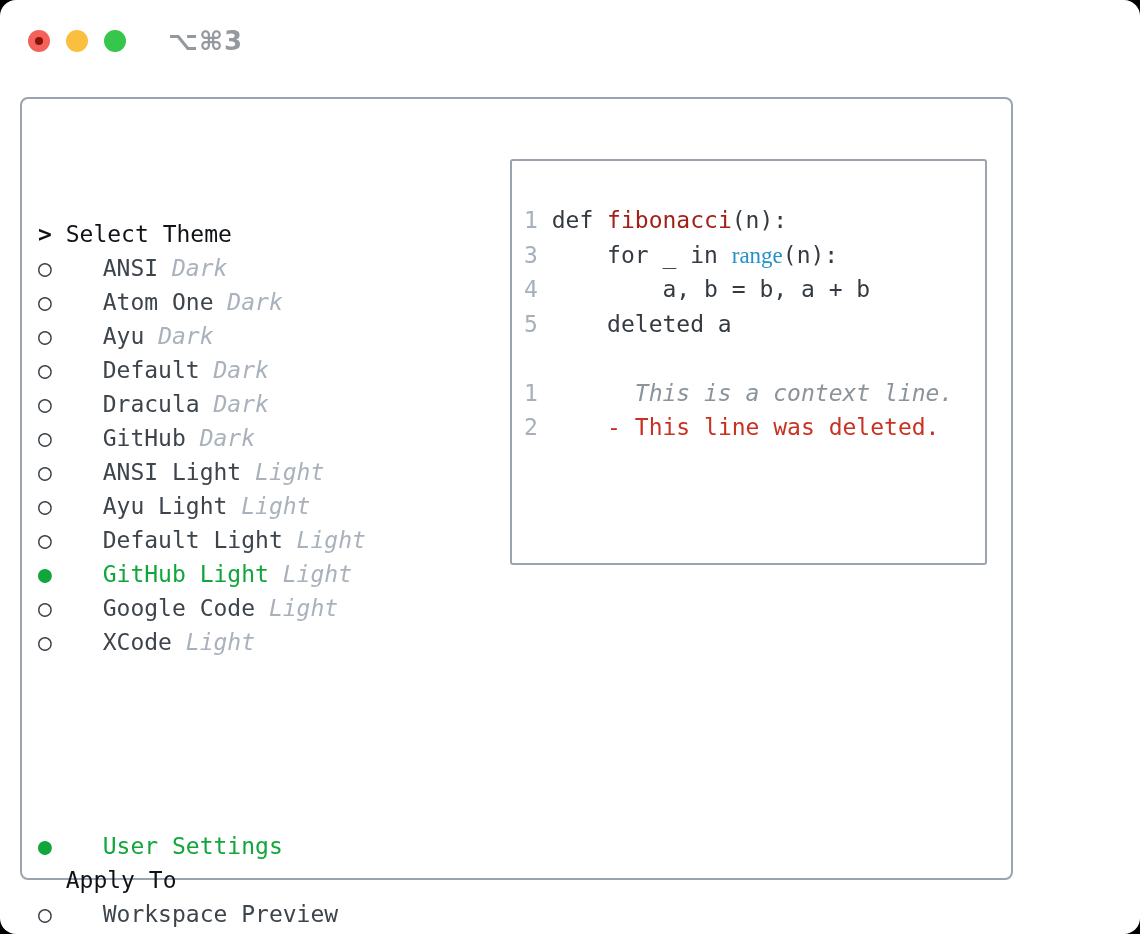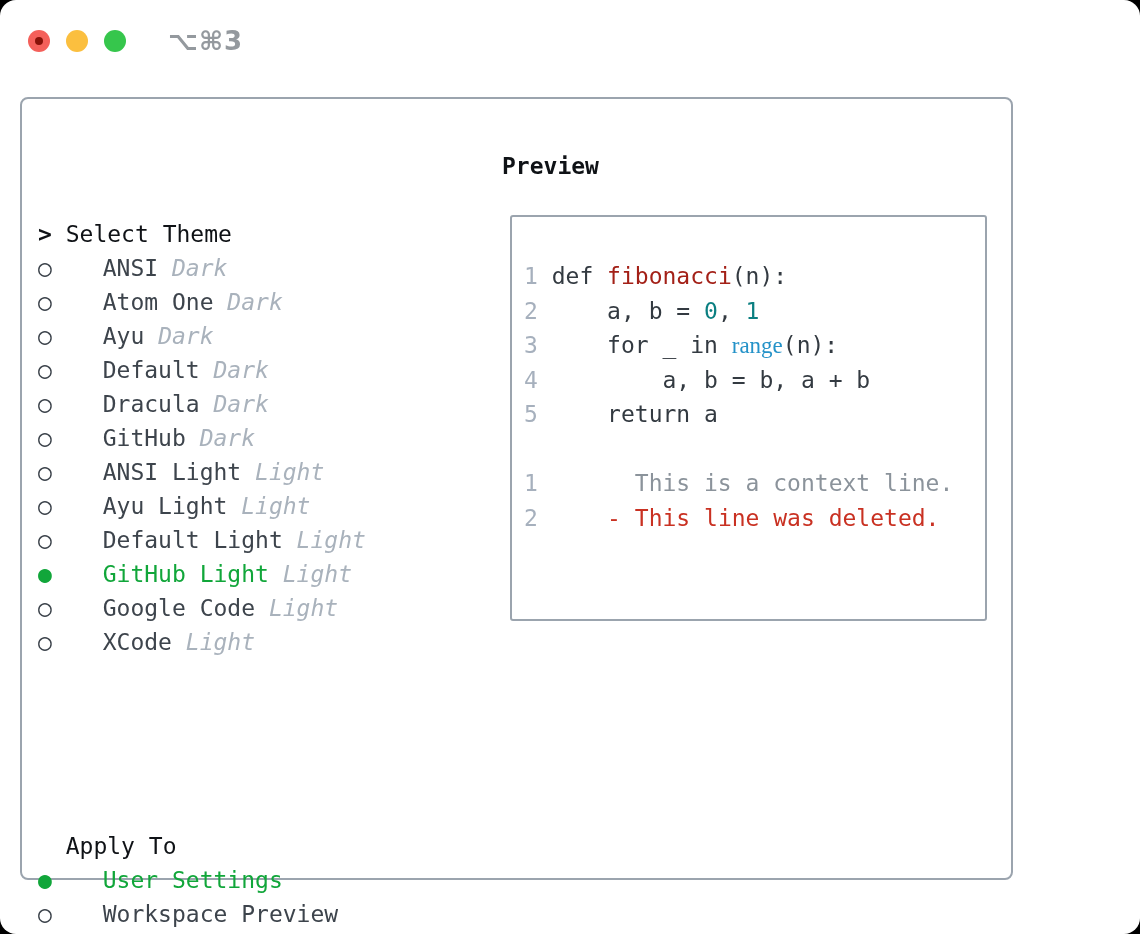--- a/index.html
+++ b/index.html
@@ -55,60 +55,58 @@
   .head2{color:var(--heading-text);}
   .marker{color:var(--item-text);}
   .row .label{color:var(--item-text);margin-left:37px;}
   .row.selected .marker,.row.selected .label{color:var(--selected-green);}
   .tag{color:var(--tag-gray);font-style:italic;}
   .spacer{height:34px;}
   
   .right-col{position:absolute;left:480px;top:50px;}
   .preview-heading{font-size:23px;line-height:34px;font-weight:bold;color:var(--heading-text);}
   .preview-box{
-    margin-top:32px;margin-left:8px;width:477px;height:406px;box-sizing:border-box;
+    margin-top:10px;margin-left:8px;width:477px;height:406px;box-sizing:border-box;
     border:2px solid var(--border);border-radius:3px;padding:42px 0 0 12px;overflow:hidden;background:#ffffff;
   }
   .code-line{font-size:23px;line-height:34.5px;height:34.5px;white-space:pre;}
   .s-lineno{color:var(--line-number);}
   .s-plain{color:var(--code-plain);}
   .s-function{color:var(--code-function);}
   .s-number{color:var(--code-number);}
   .s-builtin{color:var(--code-builtin);font-family:Liberation Serif, serif;}
-  .s-context{color:var(--diff-context);}
+  .s-context{color:var(--diff-context);font-style:italic;}
   .s-deleted{color:var(--diff-deleted);}
   .s-added{color:var(--diff-added);}
 </style>
 </head>
 <body>
 
 <div class="window">
   <div class="titlebar">
     <div class="dot dot-red"></div>
     <div class="dot dot-yellow"></div>
     <div class="dot dot-green"></div>
     <div class="win-title">⌥⌘3</div>
   </div>
 
   <div class="panel">
     <div class="left-col">
       <div id="theme-list"><div class="row"><span class="prompt">&gt;</span> <span class="head">Select Theme</span></div><div class="row"><span class="marker">○</span> <span class="label">ANSI</span> <span class="tag">Dark</span></div><div class="row"><span class="marker">○</span> <span class="label">Atom One</span> <span class="tag">Dark</span></div><div class="row"><span class="marker">○</span> <span class="label">Ayu</span> <span class="tag">Dark</span></div><div class="row"><span class="marker">○</span> <span class="label">Default</span> <span class="tag">Dark</span></div><div class="row"><span class="marker">○</span> <span class="label">Dracula</span> <span class="tag">Dark</span></div><div class="row"><span class="marker">○</span> <span class="label">GitHub</span> <span class="tag">Dark</span></div><div class="row"><span class="marker">○</span> <span class="label">ANSI Light</span> <span class="tag">Light</span></div><div class="row"><span class="marker">○</span> <span class="label">Ayu Light</span> <span class="tag">Light</span></div><div class="row"><span class="marker">○</span> <span class="label">Default Light</span> <span class="tag">Light</span></div><div class="row selected"><span class="marker">●</span> <span class="label">GitHub Light</span> <span class="tag">Light</span></div><div class="row"><span class="marker">○</span> <span class="label">Google Code</span> <span class="tag">Light</span></div><div class="row"><span class="marker">○</span> <span class="label">XCode</span> <span class="tag">Light</span></div></div>
       <div class="spacer"></div>
-      <div id="apply-to"><div class="row">  <span class="head2">Apply To</span></div><div class="row selected"><span class="marker">●</span> <span class="label">User Settings</span></div><div class="row"><span class="marker">○</span> <span class="label">Workspace Preview</span></div></div>
+      <div id="apply-to"><div class="row selected"><span class="marker">●</span> <span class="label">User Settings</span></div><div class="row">  <span class="head2">Apply To</span></div><div class="row"><span class="marker">○</span> <span class="label">Workspace Preview</span></div></div>
       
       
     </div>
 
     <div class="right-col">
-      <div class="preview-heading">Preview</div>
       <div id="preview-box" class="preview-box">
           <div class="code-line"><span class="s-lineno">1</span><span class="s-plain"> def </span><span class="s-function">fibonacci</span><span class="s-plain">(n):</span></div>
-          <div class="code-line"><span class="s-lineno">2</span><span class="s-plain">     a, b = </span><span class="s-number">0</span><span class="s-plain">, </span><span class="s-number">1</span></div>
           <div class="code-line"><span class="s-lineno">3</span><span class="s-plain">     for _ in </span><span class="s-builtin">range</span><span class="s-plain">(n):</span></div>
           <div class="code-line"><span class="s-lineno">4</span><span class="s-plain">         a, b = b, a + b</span></div>
-          <div class="code-line"><span class="s-lineno">5</span><span class="s-plain">     return a</span></div>
+          <div class="code-line"><span class="s-lineno">5</span><span class="s-plain">     deleted a</span></div>
           <div class="code-line"></div>
           <div class="code-line"><span class="s-lineno">1</span><span class="s-context">       This is a context line.</span></div>
           <div class="code-line"><span class="s-lineno">2</span><span class="s-plain">     </span><span class="s-deleted">- This line was deleted.</span></div>
         </div>
     </div>
   </div>
 </div>
 
 </body></html>

